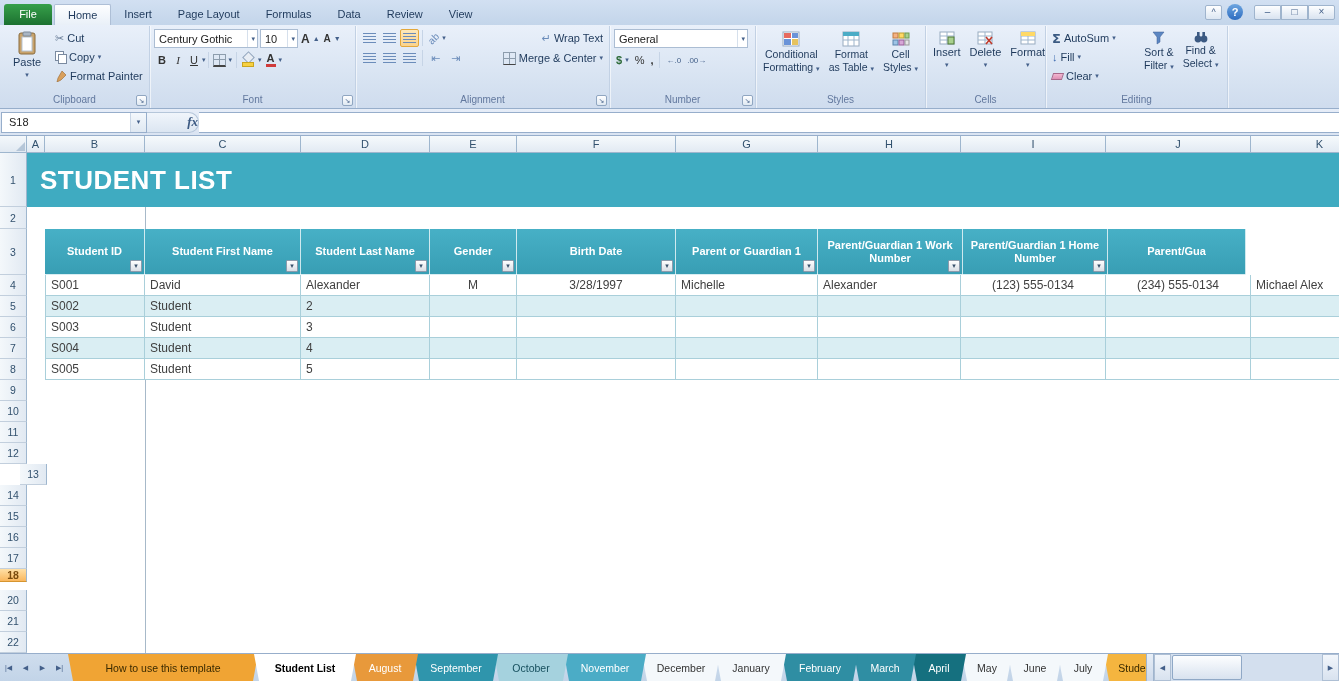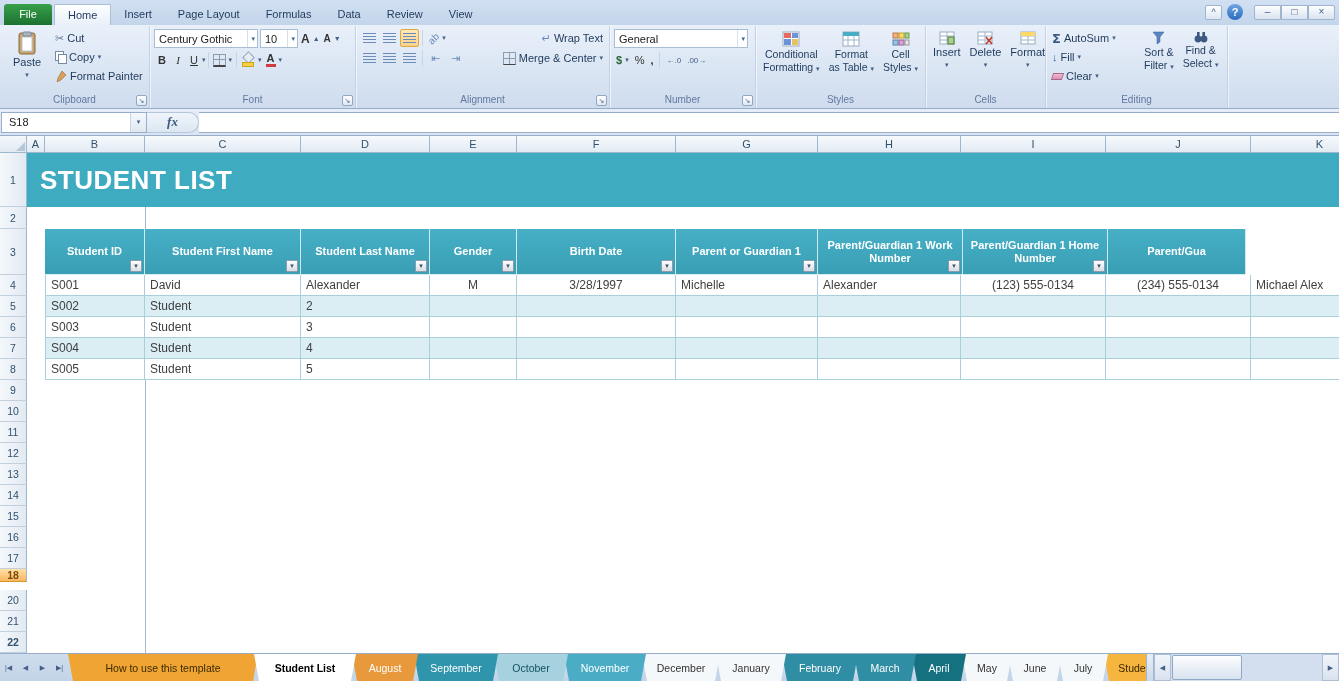--- a/index.html
+++ b/index.html
@@ -45,21 +45,21 @@
 .fcolic{font-weight:bold;color:#333;line-height:11px;border-bottom:3px solid #d03b3b;padding:0 1px}
 .rot{display:inline-block;transform:rotate(-45deg);color:#6b8cba;font-size:10px}
 .eraser{width:11px;height:7px;background:linear-gradient(#f3b7d0,#df8fb4);border:1px solid #a9688a;transform:skewX(-18deg);display:inline-block}
 .sum{font-family:"DejaVu Sans",sans-serif;font-weight:bold;color:#3b5a82;font-size:13px;line-height:13px}
 .twoline{font-size:10.5px;line-height:12px}
 
 
 .fbar{height:27px;background:linear-gradient(#e6edf8,#dae4f2);display:flex;align-items:center;border-bottom:1px solid #97aecb;flex:none}
 .namebox{width:146px;height:21px;margin-left:1px;background:#fff;border:1px solid #97aecb;display:flex;align-items:center;padding-left:7px;color:#222}
 .namedd{width:16px;margin-left:auto;border-left:1px solid #c9d6e6;height:100%;display:flex;align-items:center;justify-content:center;font-size:7px;color:#44608a;background:linear-gradient(#f4f8fc,#dfe8f2)}
-.fxwrap{width:52px;height:21px;display:flex;align-items:center;justify-content:center;background:linear-gradient(#f0f5fb,#dce6f2);border:1px solid #b5c6da;border-left:none;border-radius:0 10px 10px 0}
+.fxwrap{width:52px;height:21px;display:flex;align-items:center;justify-content:flex-end;background:linear-gradient(#f0f5fb,#dce6f2);border:1px solid #b5c6da;border-left:none;border-radius:0 10px 10px 0}
 .fx{font-family:"Liberation Serif","DejaVu Serif",serif;font-style:italic;font-weight:bold;color:#3c5a83;font-size:13px}
 .finput{flex:1;height:21px;background:#fff;border-top:1px solid #97aecb;border-bottom:1px solid #97aecb}
 
 
 .gridwrap{flex:1;background:#fff;position:relative;overflow:hidden}
 .chrow{display:flex;height:17px}
 .corner{width:27px;height:17px;flex:none;background:linear-gradient(#f4f8fb,#e1e9f2);border-right:1px solid #9eb6ce;border-bottom:1px solid #9eb6ce;position:relative}
 .corner::after{content:"";position:absolute;right:1px;bottom:1px;border-style:solid;border-width:0 0 9px 9px;border-color:transparent transparent #b5c6d8 transparent}
 .chcell{height:17px;flex:none;background:linear-gradient(#f6fafc,#e2eaf3);border-right:1px solid #9eb6ce;border-bottom:1px solid #9eb6ce;color:#32516e;text-align:center;line-height:16px}
 .rowsarea{position:relative}
@@ -555,21 +555,21 @@
           <div class="rowcontent"></div>
         </div>
         <div class="grow" style="height: 21px;">
           <div class="rowhdr">11</div>
           <div class="rowcontent"></div>
         </div>
         <div class="grow" style="height: 21px;">
           <div class="rowhdr">12</div>
           <div class="rowcontent"></div>
         </div>
-        <div class="grow" style="height: 21px;">
+        <div class="grow" style="height: 21px; padding-left: 20px;">
           <div class="rowhdr">13</div>
           <div class="rowcontent"></div>
         </div>
         <div class="grow" style="height: 21px;">
           <div class="rowhdr">14</div>
           <div class="rowcontent"></div>
         </div>
         <div class="grow" style="height: 21px;">
           <div class="rowhdr">15</div>
           <div class="rowcontent"></div>
@@ -587,21 +587,21 @@
           <div class="rowcontent"></div>
         </div>
         <div class="grow" style="height: 21px;">
           <div class="rowhdr">20</div>
           <div class="rowcontent"></div>
         </div>
         <div class="grow" style="height: 21px;">
           <div class="rowhdr">21</div>
           <div class="rowcontent"></div>
         </div>
-        <div class="grow" style="height: 21px; font-weight: bold;">
+        <div class="grow" style="height: 21px;">
           <div class="rowhdr">22</div>
           <div class="rowcontent"></div>
         </div>
       </div>
   </div>
 
   <div class="tabbar">
     <span class="navb">|◀</span>
     <span class="navb">◀</span>
     <span class="navb">▶</span>

